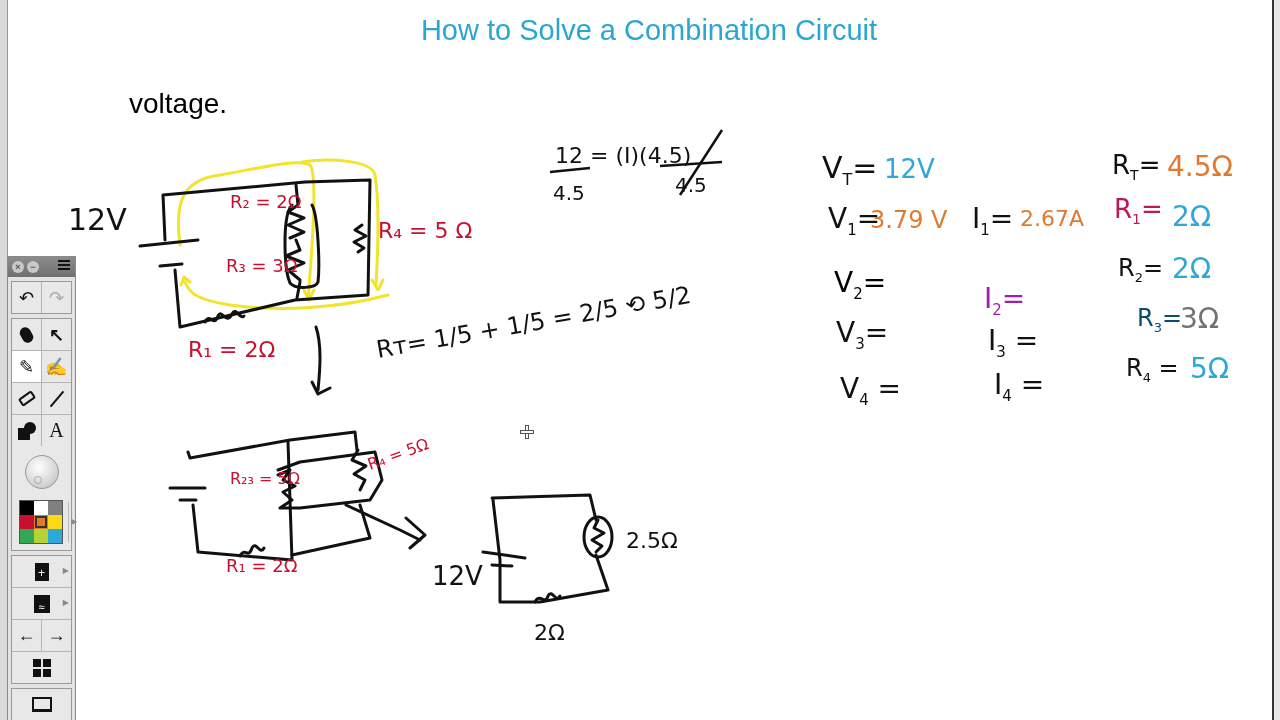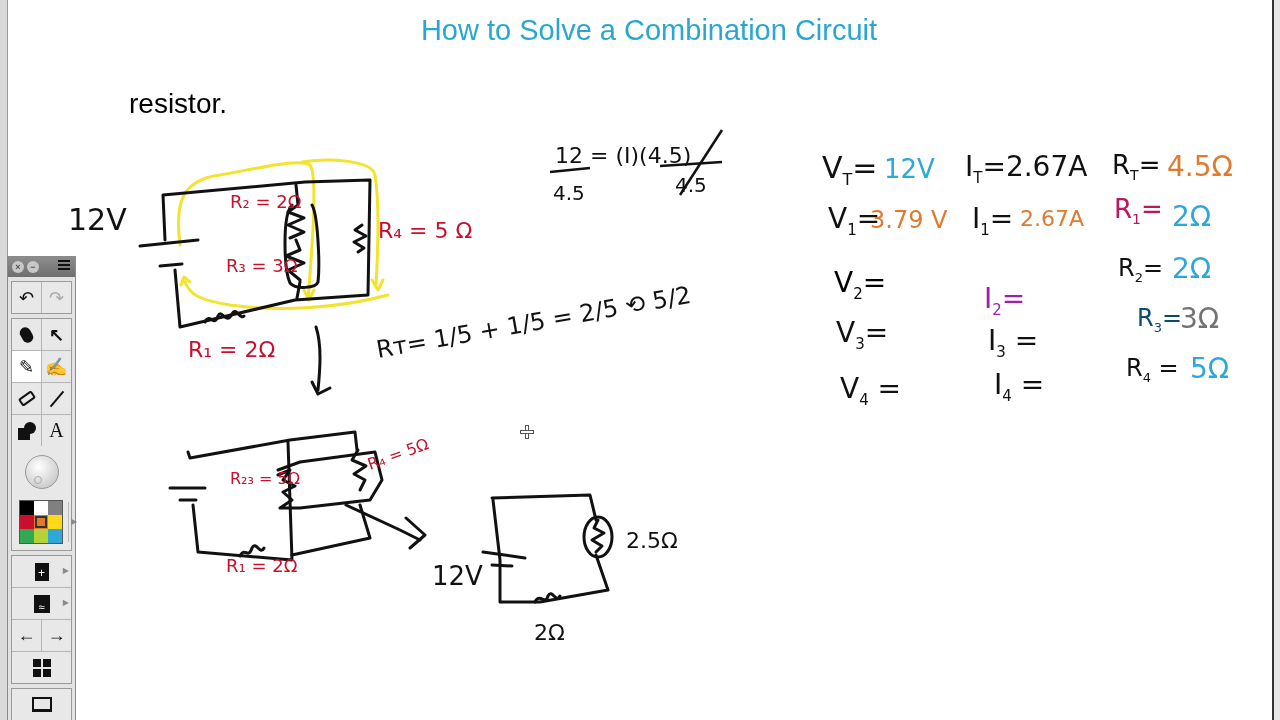--- a/index.html
+++ b/index.html
@@ -44,21 +44,21 @@
 </head>
 <body>
 
 <div class="frame-left"></div>
 <div class="frame-right"></div>
 
 <div class="page"></div>
 
 <div class="title">How to Solve a Combination Circuit</div>
 <div class="prompt">
-  <span class="l2">resistor.</span>
+  <span class="l2">voltage.</span>
 </div>
 
 <svg class="ink" viewBox="0 0 1280 720">
   <g fill="none" stroke-linecap="round" stroke-linejoin="round">
 
     <path d="M180,245 C175,205 180,180 220,175 C260,168 300,158 310,165 C318,175 312,250 308,300 M302,162 C330,158 372,160 375,175 C380,205 378,250 376,285 M372,280 l6,10 l5,-10 M304,290 l5,10 l5,-10 M388,295 C340,308 280,312 230,305 C200,300 190,295 185,282 M181,285 l3,-8 l6,5" stroke="#f2e32c" stroke-width="3"></path>
 
     <g stroke="#111" stroke-width="3">
       <path d="M165,240 L163,195 L305,182 L370,180 L368,295 L295,300 L180,327 L175,270"></path>
       <path d="M140,246 L198,240 M160,266 L182,264"></path>
@@ -113,21 +113,20 @@
     <line x1="680" y1="195" x2="722" y2="130" stroke="#111" stroke-width="2.5"></line>
     <text x="675" y="192" font-size="20">4.5</text>
     <text x="378" y="358" font-size="24" transform="rotate(-10 378 358)">Rᴛ= 1/5 + 1/5 = 2/5 ⟲ 5/2</text>
   </g>
 </svg>
 
 <div style="position:absolute;left:822px;top:148px;width:440px;height:260px;font-family:'DejaVu Sans',sans-serif;">
 
   <div style="position:absolute;left:0;top:2px;font-size:30px;color:#111;"><span>V</span><sub style="font-size:16px">T</sub>=</div>
   <div style="position:absolute;left:62px;top:6px;font-size:26px;color:#2ea8d8;">12V</div>
-  <div style="position:absolute;left:143px;top:2px;font-size:28px;color:#111;"><span>I</span><sub style="font-size:15px">T</sub>=<span>2.67A</span></div>
   <div style="position:absolute;left:290px;top:2px;font-size:26px;color:#111;"><span>R</span><sub style="font-size:14px">T</sub>=</div>
   <div style="position:absolute;left:345px;top:2px;font-size:28px;color:#e07a2e;">4.5Ω</div>
 
   <div style="position:absolute;left:6px;top:54px;font-size:28px;color:#111;"><span>V</span><sub style="font-size:15px">1</sub>=</div>
   <div style="position:absolute;left:48px;top:58px;font-size:24px;color:#e07a2e;">3.79 V</div>
   <div style="position:absolute;left:150px;top:54px;font-size:28px;color:#111;"><span>I</span><sub style="font-size:15px">1</sub>=</div>
   <div style="position:absolute;left:198px;top:58px;font-size:22px;color:#e07a2e;">2.67A</div>
   <div style="position:absolute;left:292px;top:46px;font-size:26px;color:#be185d;"><span>R</span><sub style="font-size:14px">1</sub>=</div>
   <div style="position:absolute;left:350px;top:52px;font-size:28px;color:#2ea8d8;">2Ω</div>
 

